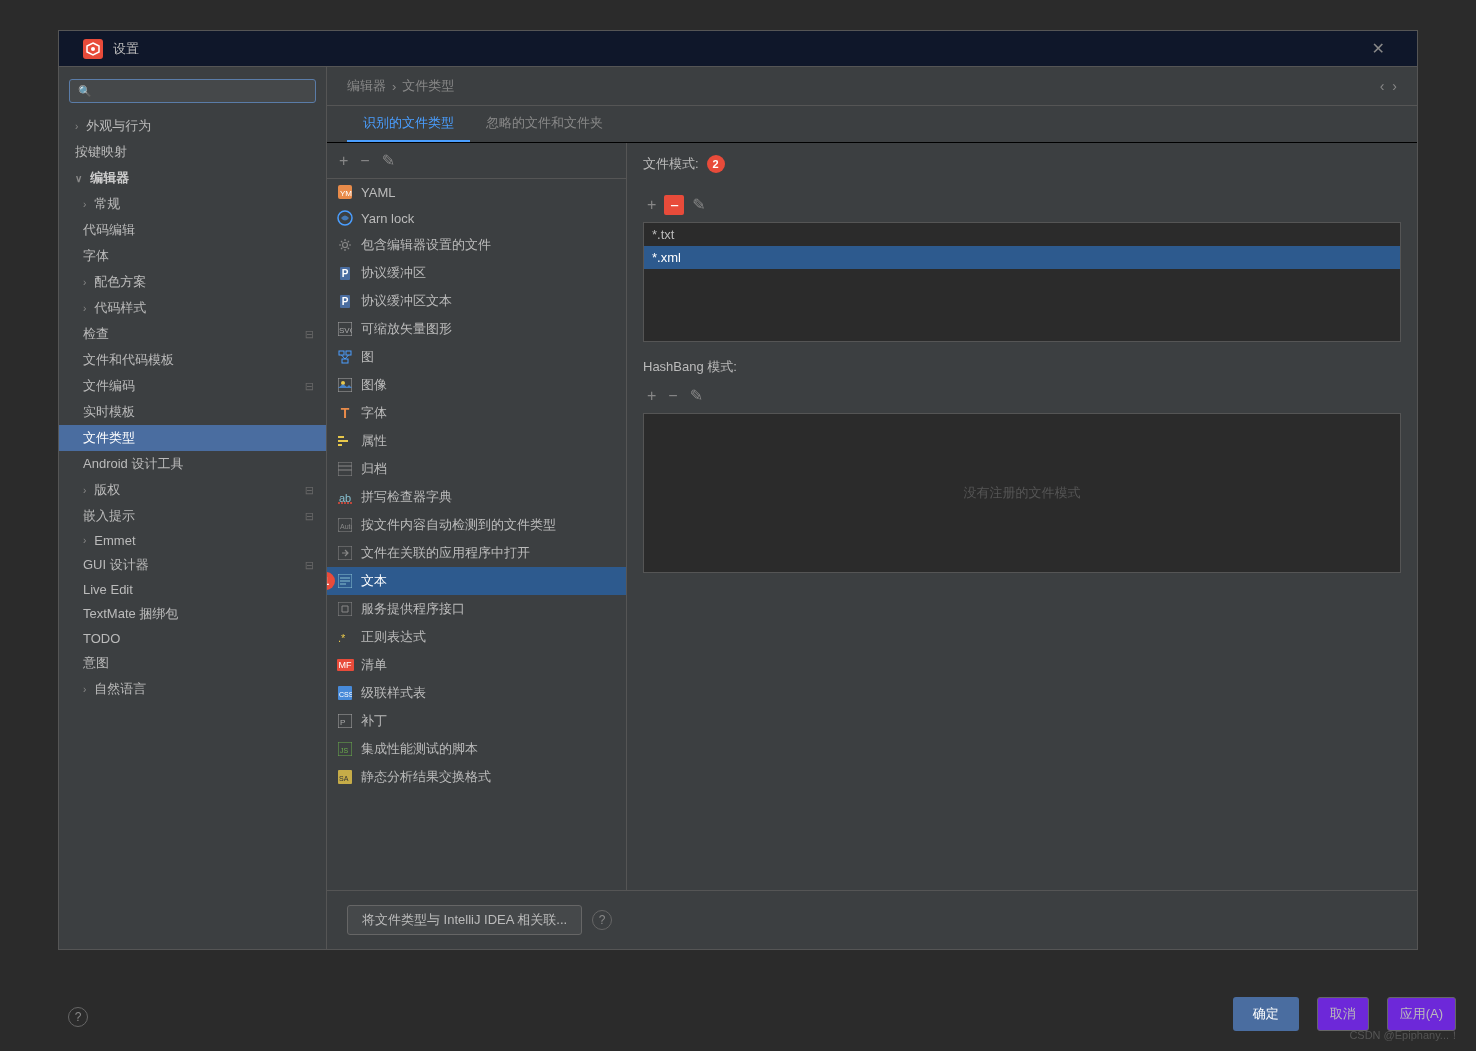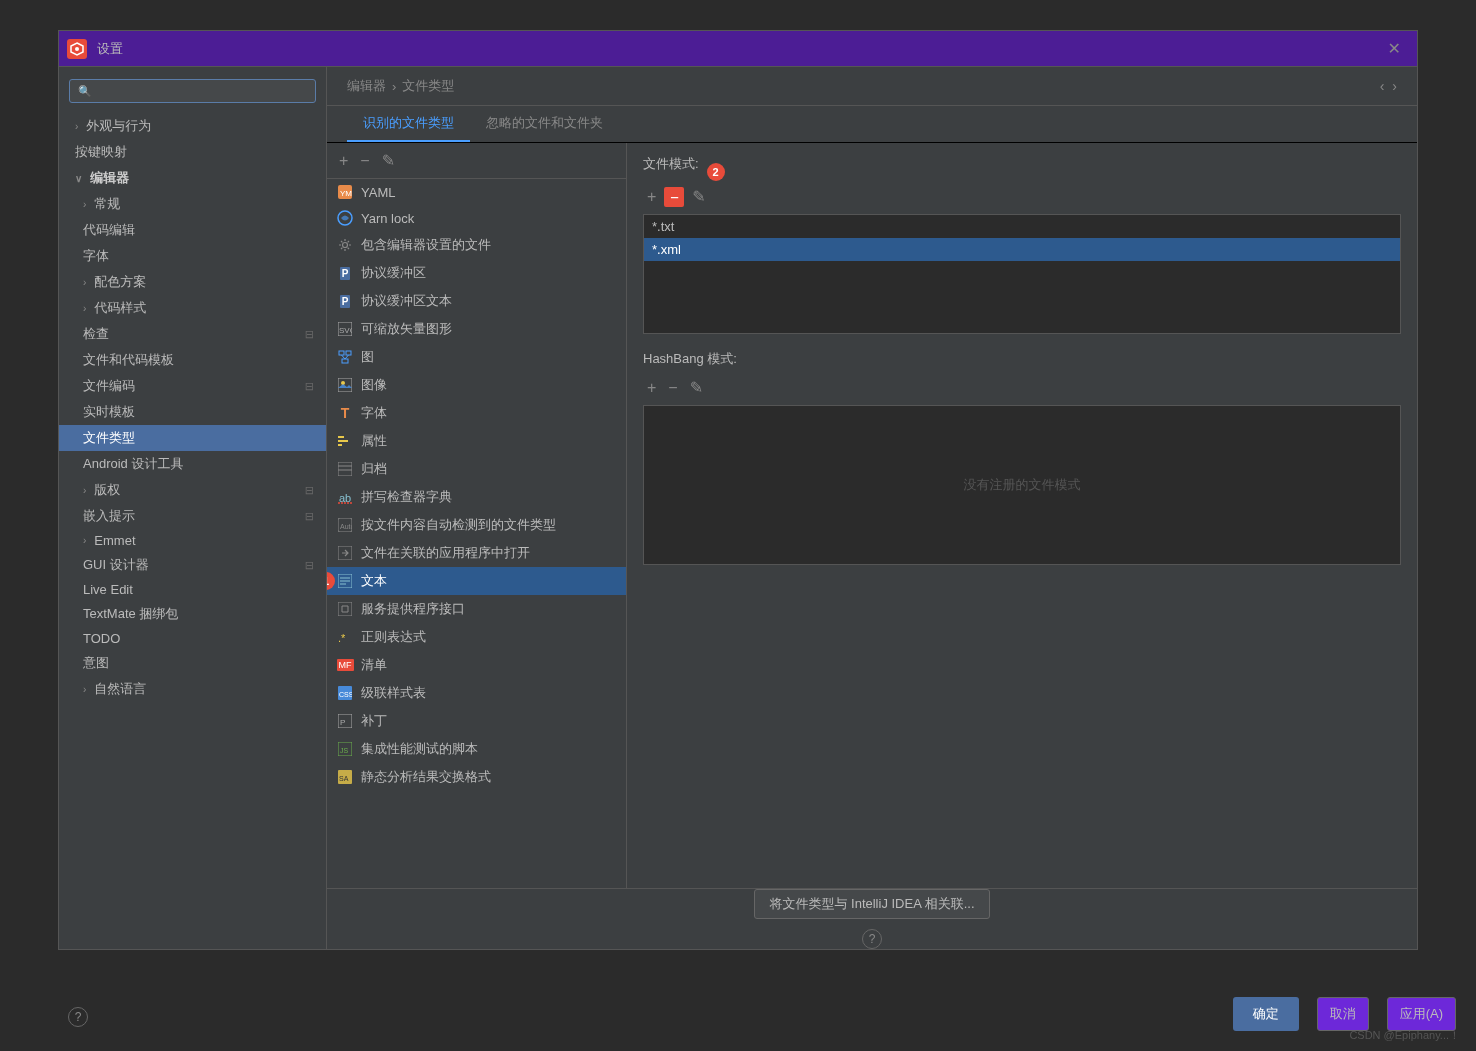--- a/index.html
+++ b/index.html
@@ -17,25 +17,25 @@
       height: 920px;
       background: #3c3f41;
       border: 1px solid #555;
       position: absolute;
       top: 30px;
       left: 58px;
       display: flex;
       flex-direction: column;
     }
     .titlebar {
-      background: #4c1d95;
+      background: #0f172a;
       height: 36px;
       display: flex;
       align-items: center;
-      padding: 0 8px;
+      padding: 0 24px;
       border-bottom: 1px solid #555;
       flex-shrink: 0;
     }
     .titlebar-icon {
       width: 20px;
       height: 20px;
       background: #e84b3a;
       border-radius: 3px;
       margin-right: 10px;
       display: flex;
@@ -272,26 +272,25 @@
       align-items: center;
       justify-content: center;
     }
     .empty-text {
       color: #555;
       font-size: 13px;
     }
     
     .bottom-bar {
       border-top: 1px solid #555;
-      padding: 0 20px;
+      padding: 14px 20px;
       display: flex;
       align-items: center;
       gap: 10px;
       flex-shrink: 0;
-      flex-direction: column;
     }
     .associate-btn {
       background: #45484a;
       border: 1px solid #666;
       color: #bbb;
       padding: 5px 14px;
       border-radius: 3px;
       cursor: pointer;
       font-size: 13px;
       font-family: inherit;
@@ -745,21 +744,21 @@
                   </svg>
               </div>
               <span>静态分析结果交换格式</span>
             </div>
           </div>
         </div>
 
         <div class="details-panel">
 
           <div style="position:relative;">
-            <div style="display:flex;align-items:flex-end;gap:8px;margin-bottom:4px;">
+            <div style="display:flex;align-items:flex-start;gap:8px;margin-bottom:12px;">
               <span class="section-title">文件模式:</span>
 
               <div class="badge-circle" style="position:relative;transform:none;">
                 <span>2</span>
               </div>
             </div>
             <div class="patterns-toolbar">
               <button class="icon-btn">+</button>
               <button class="minus-red">−</button>
               <button class="icon-btn">✎</button>

